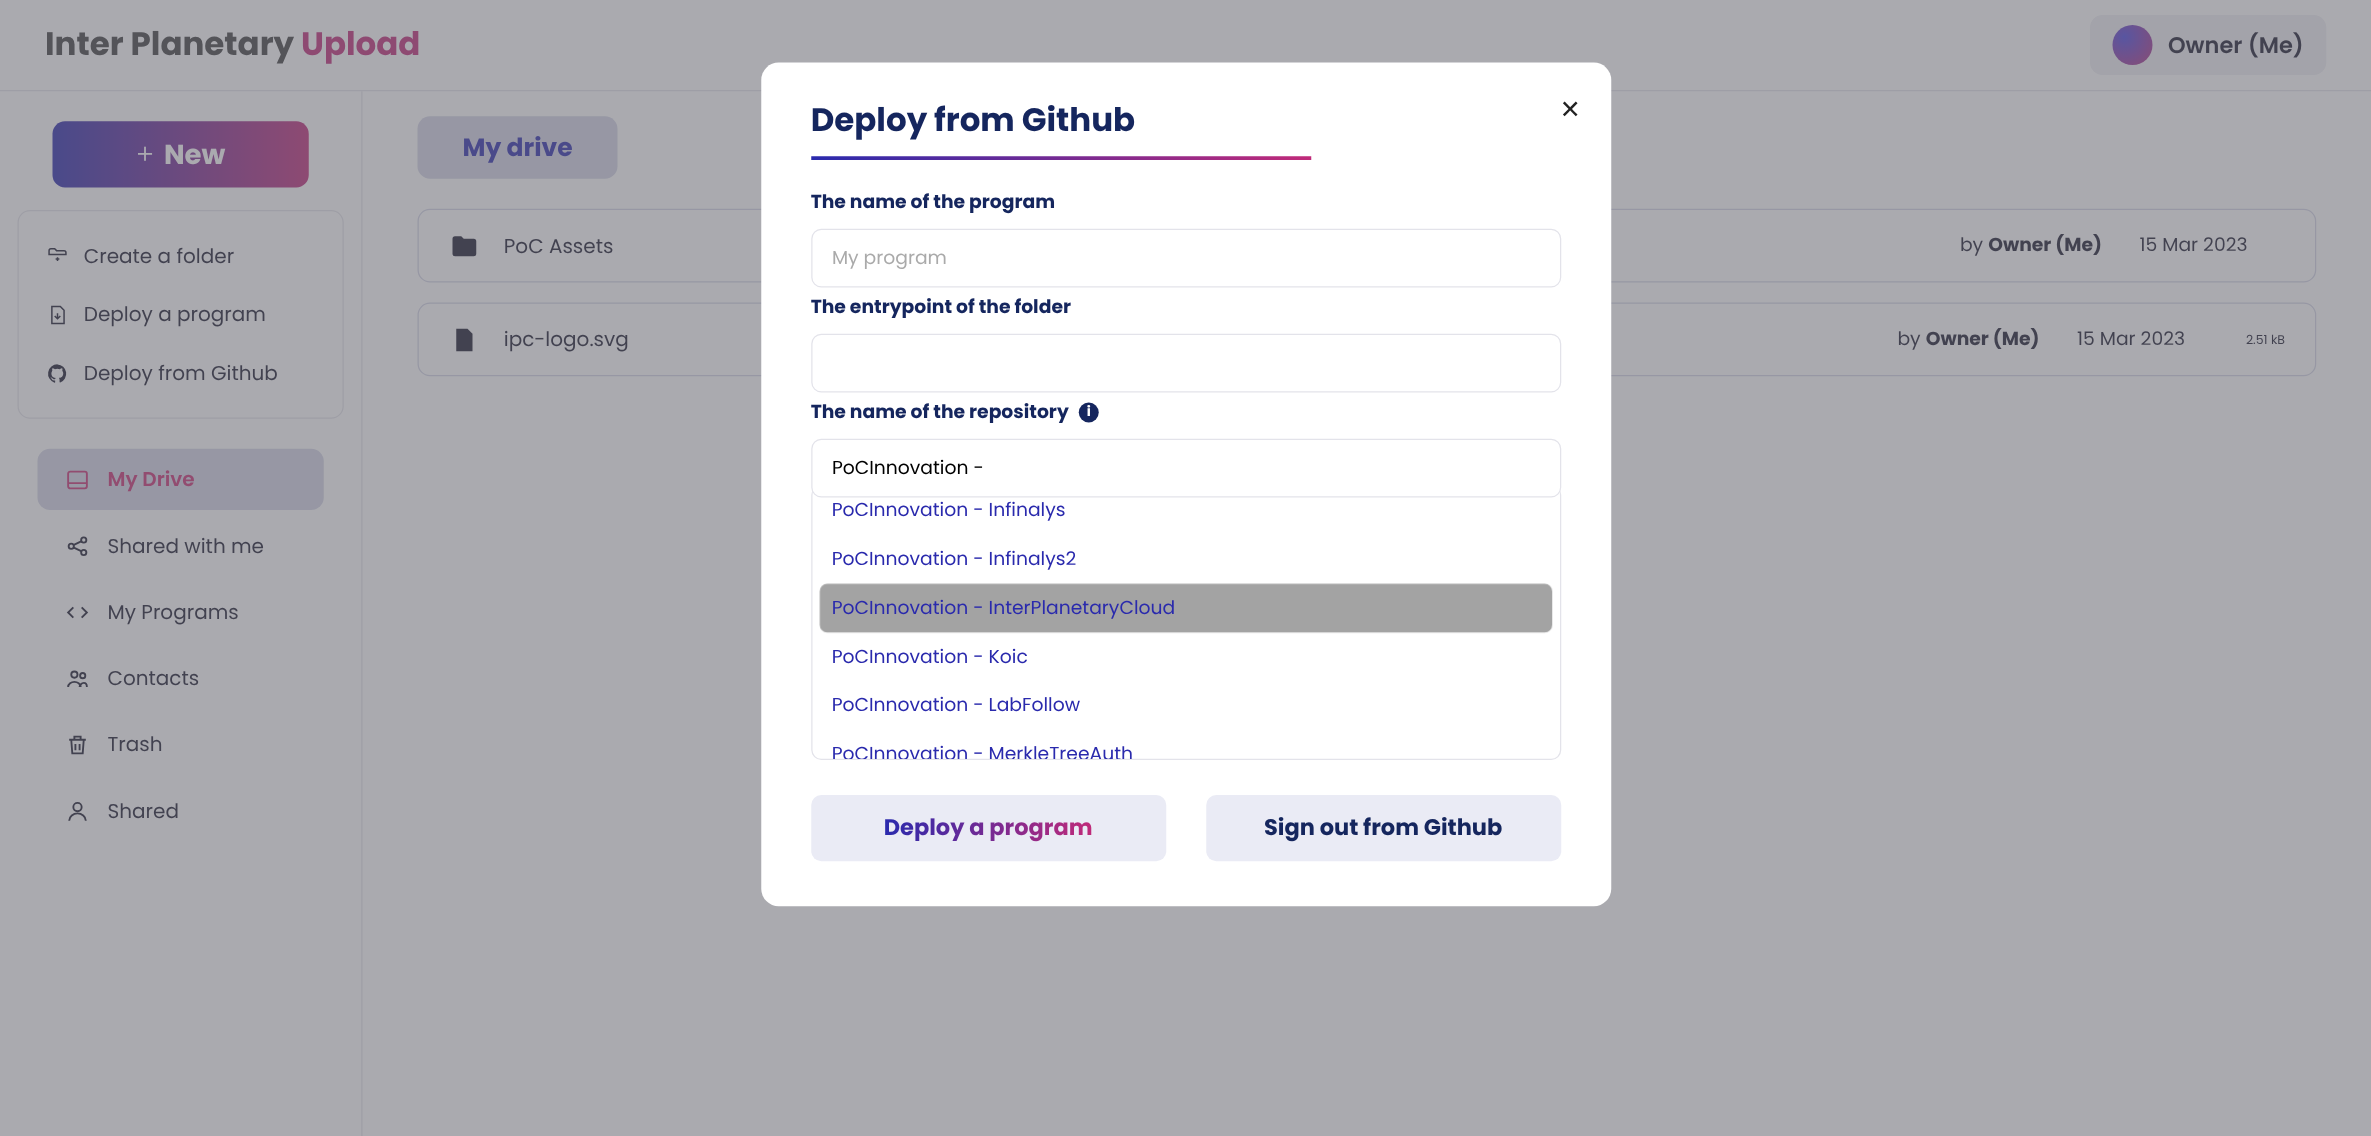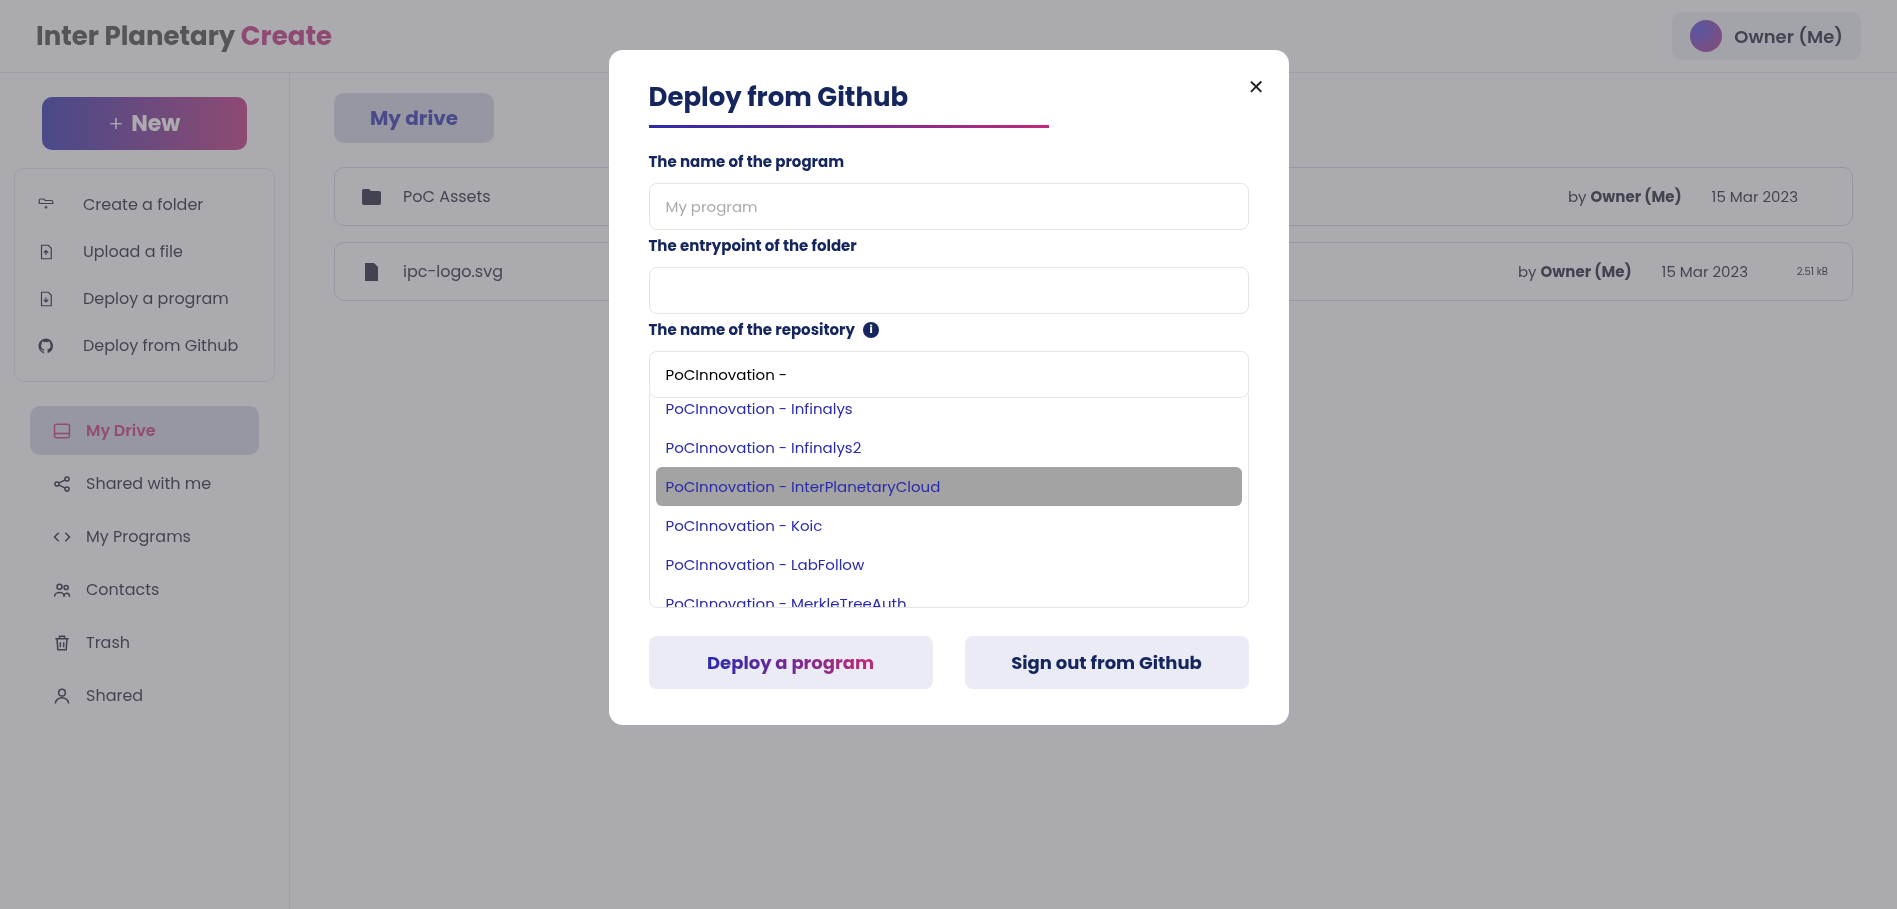--- a/index.html
+++ b/index.html
@@ -19,21 +19,21 @@
     .user-chip { display: flex; align-items: center; gap: 12px; background: #efeff3; padding: 8px 18px; border-radius: 10px; }
     .avatar-circle { width: 32px; height: 32px; border-radius: 50%; background: radial-gradient(circle at 30% 30%, #4a45e0, #b52f7d); }
     .user-label { font-weight: 600; font-size: 18px; color: #1a1a2e; }
     
     .body { flex: 1; display: flex; }
     .sidebar { width: 290px; border-right: 1px solid #e5e5ea; padding: 12px 14px; }
     .new-btn { display: flex; align-items: center; justify-content: center; gap: 8px; width: 205px; margin: 12px auto 18px; padding: 10px 0; border-radius: 10px; background: linear-gradient(90deg, #2a2aad 0%, #c02a79 100%); color: #fff; font-size: 22px; font-weight: 700; cursor: pointer; }
     .plus-icon { font-size: 22px; font-weight: 300; }
     
     .action-box { border: 1px solid #e5e5ea; border-radius: 10px; padding: 12px 0; margin-bottom: 24px; }
-    .action-item { display: flex; align-items: center; gap: 28px; padding: 11px 22px; cursor: pointer; }
+    .action-item { display: flex; align-items: center; gap: 12px; padding: 11px 22px; cursor: pointer; }
     .action-item .icn { width: 18px; height: 18px; display:flex;align-items:center;justify-content:center; }
     .action-item span { font-size: 16px; color: #1a1a2e; }
     
     .nav-item { display: flex; align-items: center; gap: 14px; padding: 12px 22px; border-radius: 10px; cursor: pointer; margin: 4px 16px; }
     .nav-item.active { background: #d4d6e6; color: #c92f73; }
     .nav-item.active span { color: #c92f73; font-weight: 600; }
     .nav-item .icn { width: 20px; height: 20px; display:flex;align-items:center;justify-content:center; }
     .nav-item span { font-size: 16px; }
     
     .main { flex: 1; padding: 20px 44px; }
@@ -68,21 +68,21 @@
     .modal-btn.primary span { background: linear-gradient(90deg,#2a2aad,#c02a79); -webkit-background-clip: text; -webkit-text-fill-color: transparent; }
     
     svg { display:block; }
   </style>
 </head>
 <body>
 
 <div class="app">
   <div class="topbar">
     <div class="brand">
-      <span class="b1">Inter Planetary </span><span class="b2">Create</span>
+      <span class="b1">Inter Planetary </span><span class="b2">Upload</span>
     </div>
     <div class="user-chip">
       <div class="avatar-circle"></div>
       <div class="user-label">Owner (Me)</div>
     </div>
   </div>
 
   <div class="body">
     <div class="sidebar">
       <div class="new-btn">
@@ -92,29 +92,20 @@
 
       <div class="action-box">
         <div class="action-item">
           <div class="icn">
             <svg width="18" height="18" viewBox="0 0 24 24" fill="none" stroke="#1a1a2e" stroke-width="1.6">
                 <path d="M3 6a2 2 0 0 1 2-2h4l2 2h8a2 2 0 0 1 2 2v2H3z"></path>
                 <path d="M12 13v4M10 15h4"></path>
               </svg>
           </div>
           <span>Create a folder</span>
-        </div>
-        <div class="action-item">
-          <div class="icn">
-            <svg width="18" height="18" viewBox="0 0 24 24" fill="none" stroke="#1a1a2e" stroke-width="1.6">
-                <path d="M6 3h9l4 4v14H6z"></path>
-                <path d="M12 10v6M9 13l3-3 3 3"></path>
-              </svg>
-          </div>
-          <span>Upload a file</span>
         </div>
         <div class="action-item">
           <div class="icn">
             <svg width="18" height="18" viewBox="0 0 24 24" fill="none" stroke="#1a1a2e" stroke-width="1.6">
                 <path d="M6 3h9l4 4v14H6z"></path>
                 <path d="M12 16V10M9 13l3 3 3-3"></path>
               </svg>
           </div>
           <span>Deploy a program</span>
         </div>

